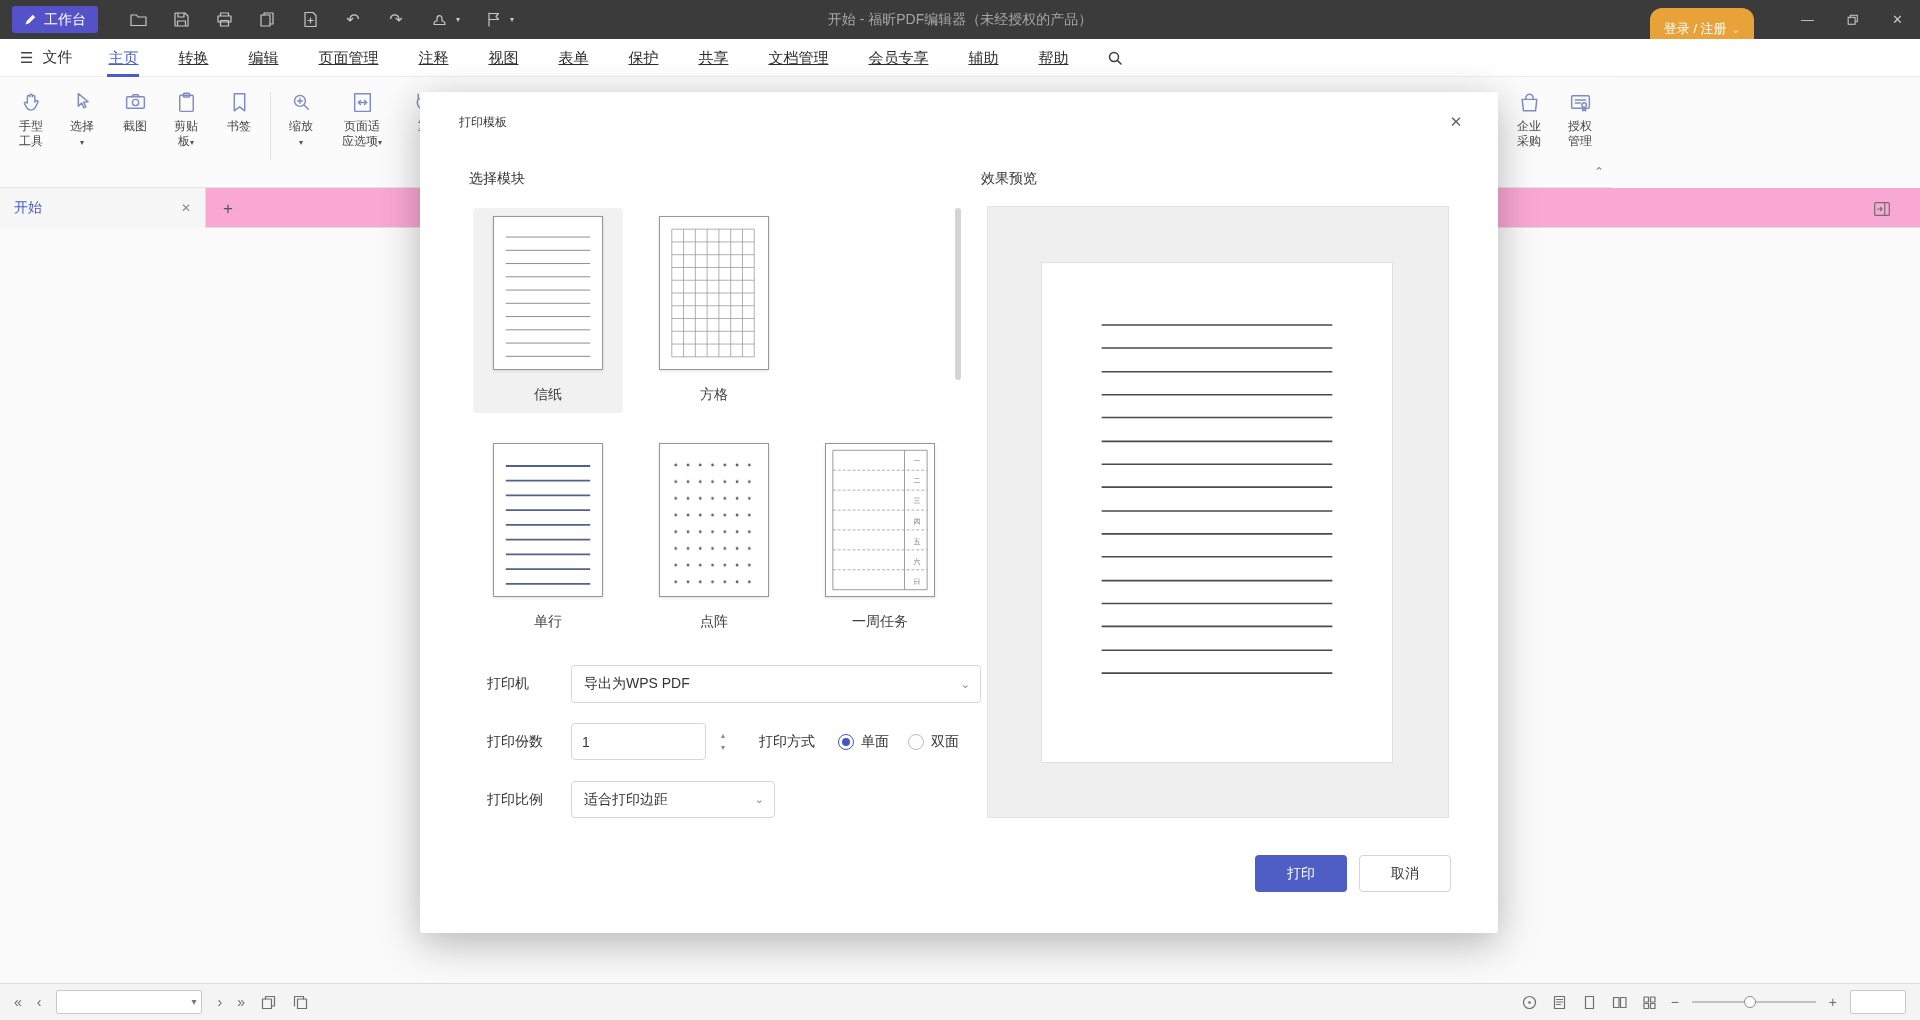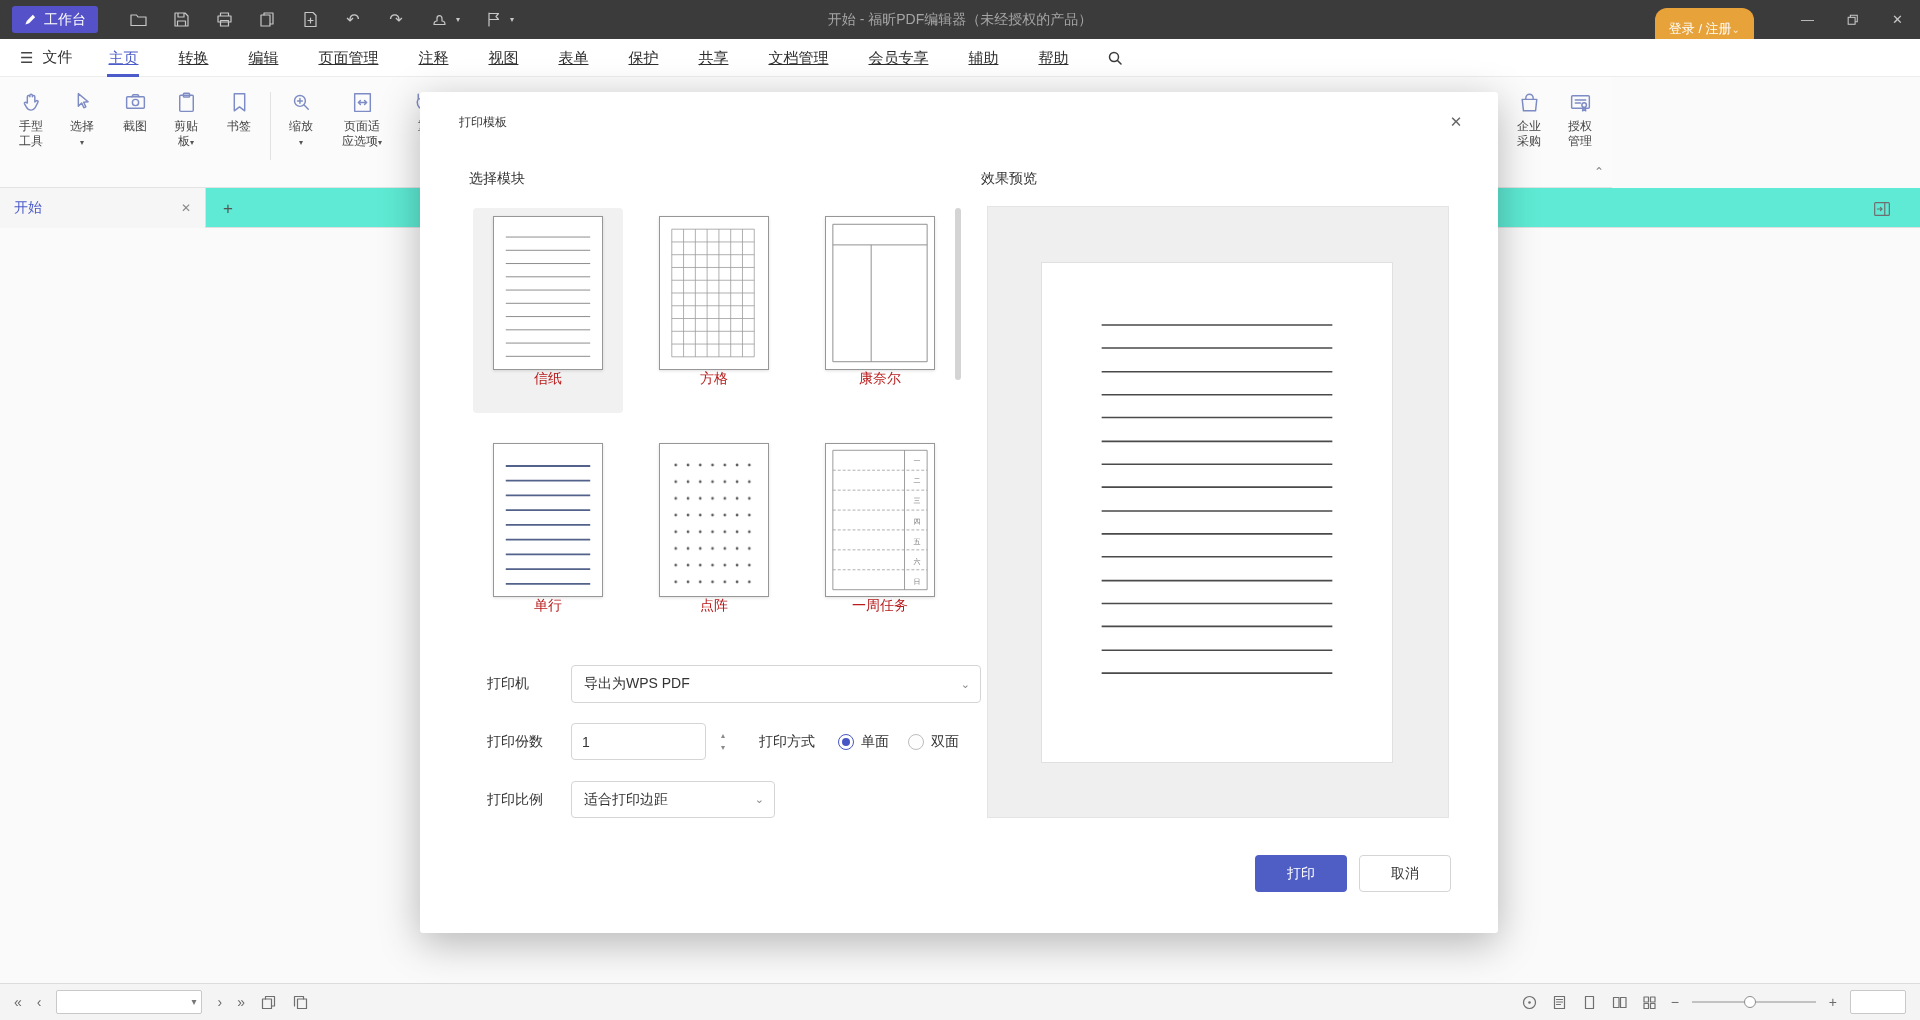--- a/index.html
+++ b/index.html
@@ -10,21 +10,21 @@
   .titlebar { position:absolute; top:0; left:0; width:1920px; height:39px; background:#3B3B3B; }
   .ws-badge { position:absolute; left:12px; top:6px; height:27px; padding:0 12px; background:#5551C8;
               border-radius:3px; color:#fff; font-size:14px; display:flex; align-items:center; gap:7px; cursor:pointer; }
   .tb-icons { position:absolute; left:128px; top:0; height:39px; display:flex; align-items:center; gap:23px; }
   .tb-icon { width:20px; height:20px; display:flex; align-items:center; justify-content:center; color:#C7C7C7; font-size:16px; cursor:pointer; }
   .tb-icon svg { stroke:#C7C7C7; fill:none; stroke-width:1.2; stroke-linecap:round; stroke-linejoin:round; }
   .tb-caret { color:#C7C7C7; font-size:8px; margin-left:-16px; cursor:pointer; }
   .tb-title { position:absolute; left:560px; right:560px; top:0; height:39px; line-height:39px;
               text-align:center; color:#A5A5A5; font-size:14px; white-space:nowrap; }
   .login-btn { position:absolute; right:166px; top:8px; height:42px; padding:0 14px; background:#E8A23A;
-               border-radius:12px; color:#fff; font-size:13px; display:flex; align-items:center; cursor:pointer; }
+               border-radius:12px; color:#fff; font-size:13px; display:flex; align-items:center; gap:5px; cursor:pointer; }
   .login-btn .chev { font-size:10px; color:#FBE9C8; }
   .win-controls { position:absolute; right:0; top:0; height:39px; display:flex; }
   .win-btn { width:45px; height:39px; display:flex; align-items:center; justify-content:center;
              color:#C8C8C8; font-size:13px; cursor:pointer; }
   .win-btn svg { stroke:#C8C8C8; fill:none; stroke-width:1.2; }
 
   
   .menubar { position:absolute; top:39px; left:0; width:1920px; height:38px; background:#fff;
              border-bottom:1px solid #EDEDED; display:flex; align-items:center; padding-left:20px; }
   .file-btn { display:flex; align-items:center; gap:9px; font-size:15px; color:#2E2E2E; margin-right:16px; cursor:pointer; }
@@ -41,21 +41,21 @@
   .tool { position:absolute; top:11px; width:56px; display:flex; flex-direction:column; align-items:center; cursor:pointer; }
   .tool .ticon { height:28px; display:flex; align-items:center; justify-content:center; }
   .tool .ticon svg { stroke:#7E8CC5; fill:none; stroke-width:1.4; stroke-linecap:round; stroke-linejoin:round; }
   .tlabel { display:block; margin-top:3px; font-size:12px; line-height:15px; color:#454545; text-align:center; }
   .w25 { width:26px; } .w44 { width:45px; }
   .tcaret { font-size:8px; color:#555; }
   .tool-sep { position:absolute; left:270px; top:15px; width:1px; height:68px; background:#E2E2E2; }
   .collapse-btn { position:absolute; right:8px; top:88px; color:#8A8A8A; font-size:12px; cursor:pointer; }
 
   
-  .tabbar { position:absolute; top:188px; left:0; width:1920px; height:40px; background:#5eead4; border-bottom:1px solid #E0E0E0; }
+  .tabbar { position:absolute; top:188px; left:0; width:1920px; height:40px; background:#f9a8d4; border-bottom:1px solid #E0E0E0; }
   .tab { position:absolute; left:0; top:0; width:206px; height:40px; background:#F6F6F6; border-right:1px solid #DEDEDE;
          display:flex; align-items:center; padding:0 14px; cursor:pointer; }
   .tab-label { flex:1; color:#4B5BC9; font-size:14px; }
   .tab-close { color:#8A8A8A; font-size:12px; cursor:pointer; }
   .newtab-btn { position:absolute; left:216px; top:9px; width:24px; height:24px; display:flex; align-items:center;
                 justify-content:center; color:#555; font-size:17px; cursor:pointer; }
   .panel-btn { position:absolute; right:26px; top:9px; width:24px; height:24px; display:flex; align-items:center; justify-content:center; cursor:pointer; }
   .panel-btn svg { stroke:#6F6F6F; fill:none; stroke-width:1.3; stroke-linecap:round; stroke-linejoin:round; }
 
   .content { position:absolute; top:228px; left:0; width:1920px; height:755px; background:#FAFAFA; }
@@ -78,21 +78,21 @@
             border-radius:3px; box-shadow:0 10px 40px rgba(0,0,0,.28); z-index:20; }
   .dlg-title { position:absolute; left:39px; top:22px; font-size:12px; color:#3A3A3A; }
   .dlg-close { position:absolute; left:1022px; top:16px; width:28px; height:28px; display:flex; align-items:center;
                justify-content:center; color:#666; font-size:15px; cursor:pointer; }
   .sec-label { position:absolute; font-size:14px; color:#333; }
   .tcard { position:absolute; width:150px; height:205px; border-radius:4px; display:flex; flex-direction:column;
            align-items:center; cursor:pointer; }
   .tcard.selected { background:#F1F1F1; }
   .tthumb { margin-top:8px; width:110px; height:154px; background:#fff; border:1px solid #979797;
             box-shadow:0 1px 3px rgba(0,0,0,.12); position:relative; }
-  .tcard-label { font-size:14px; color:#b91c1c; }
+  .tcard-label { margin-top:16px; font-size:14px; color:#404040; }
   .wk-day { position:absolute; left:84px; width:14px; text-align:center; font-size:7px; line-height:7px; color:#777; }
   .tpl-scrollbar { position:absolute; left:535px; top:116px; width:6px; height:172px; background:#D4D4D4; border-radius:3px; cursor:pointer; }
   .preview-panel { position:absolute; left:567px; top:114px; width:462px; height:612px; background:#EFEFEF; border:1px solid #E4E4E4; }
   .preview-page { position:absolute; left:53px; top:55px; width:352px; height:501px; background:#fff; border:1px solid #E0E0E0; }
   .frow { position:absolute; left:67px; display:flex; align-items:center; }
   .frm-label { width:84px; font-size:14px; color:#333; }
   .sel { height:38px; border:1px solid #D5D5D5; border-radius:4px; background:#fff; display:flex; align-items:center;
          padding:0 12px; font-size:14px; color:#333; position:relative; cursor:pointer; }
   .sel .chev { position:absolute; right:10px; color:#888; font-size:11px; }
   .copies-input { width:135px; height:37px; border:1px solid #D5D5D5; border-radius:4px; padding:0 10px;
@@ -332,28 +332,20 @@
     <div class="tcard-label">信纸</div>
   </div>
   <div class="tcard" style="left:219px; top:116px">
     <div class="tthumb">
       <svg class="thumb-art" width="108" height="152" viewBox="0 0 110 154">
           <path d="M12 12V142M24 12V142M36 12V142M48 12V142M60 12V142M72 12V142M84 12V142M96 12V142 M12 12H96M12 25H96M12 38H96M12 51H96M12 64H96M12 77H96M12 90H96M12 103H96M12 116H96M12 129H96M12 142H96" stroke="#9A9A9A" stroke-width="0.8" fill="none"></path>
         </svg>
     </div>
     <div class="tcard-label">方格</div>
   </div>
-  <div class="tcard" style="left:385px; top:116px">
-    <div class="tthumb">
-      <svg class="thumb-art" width="108" height="152" viewBox="0 0 110 154">
-          <path d="M7 7h96v140H7Z M7 28h96 M46 28v119" stroke="#8F8F8F" stroke-width="1" fill="none"></path>
-        </svg>
-    </div>
-    <div class="tcard-label">康奈尔</div>
-  </div>
 
   <div class="tcard" style="left:53px; top:343px">
     <div class="tthumb">
       <svg class="thumb-art" width="108" height="152" viewBox="0 0 110 154">
           <path d="M12 22H98M12 37H98M12 52H98M12 67H98M12 82H98M12 97H98M12 112H98M12 127H98M12 142H98" stroke="#53628A" stroke-width="1.8" fill="none"></path>
         </svg>
     </div>
     <div class="tcard-label">单行</div>
   </div>
   <div class="tcard" style="left:219px; top:343px">

